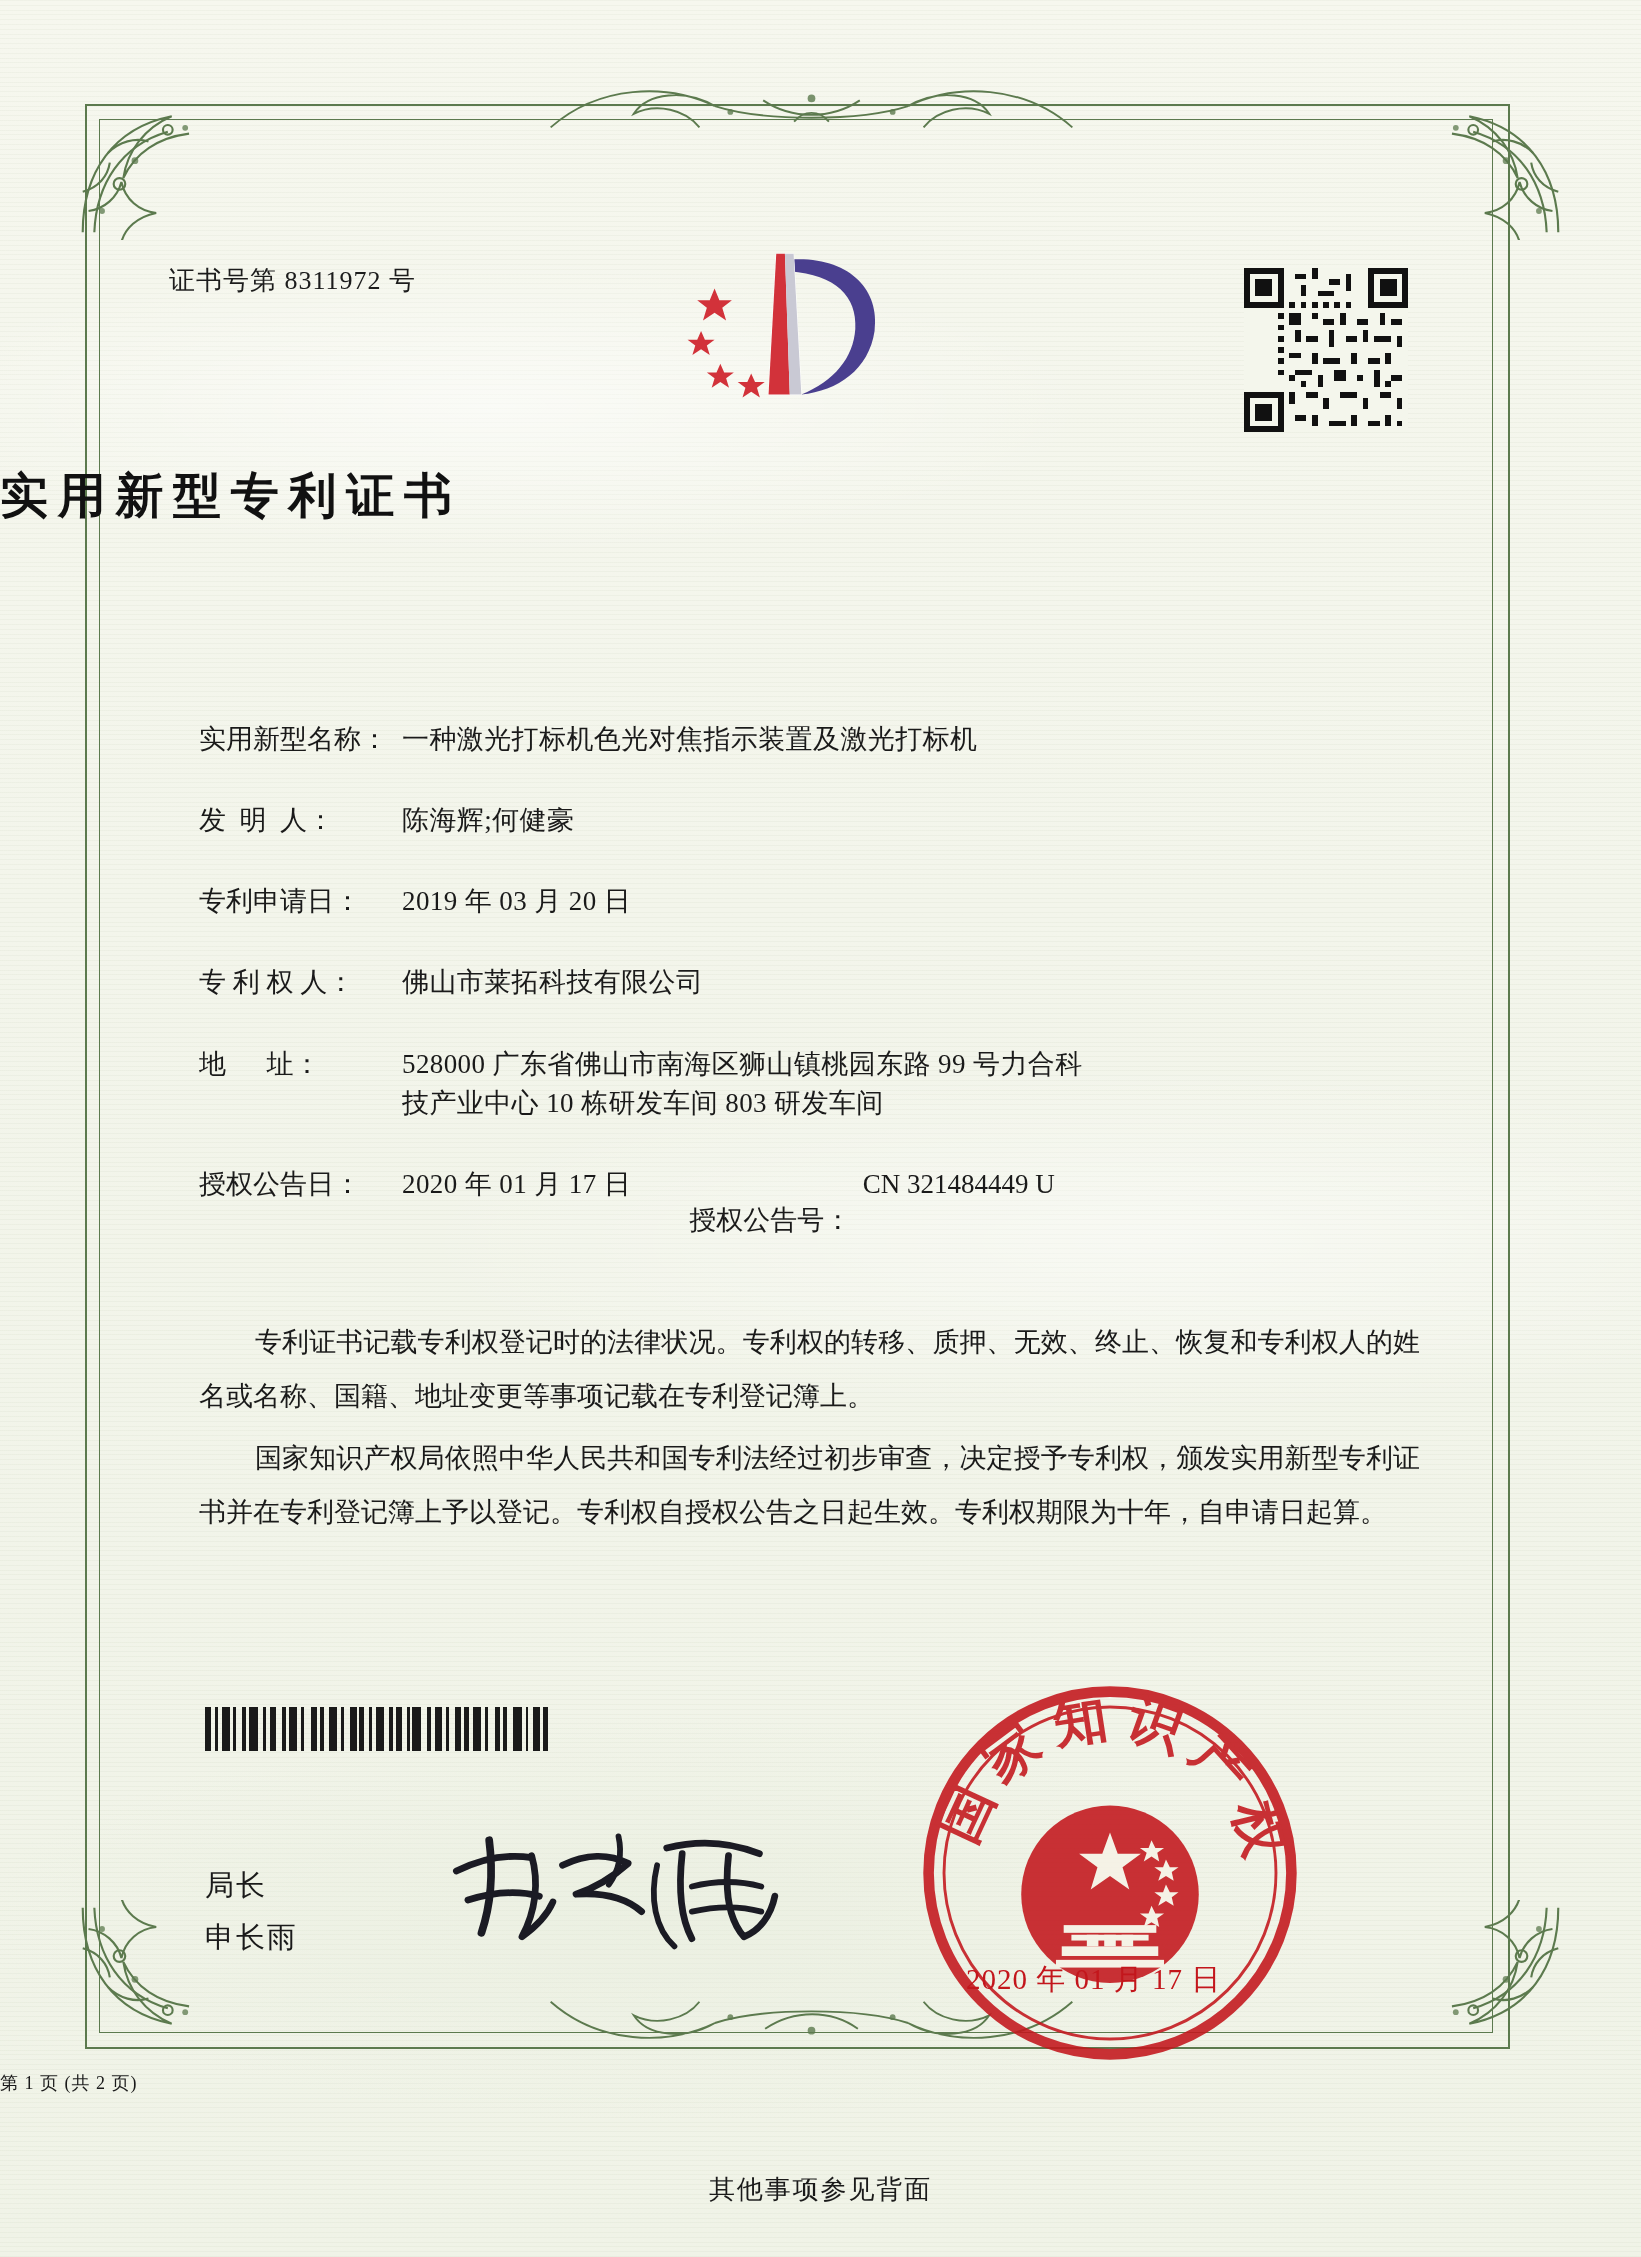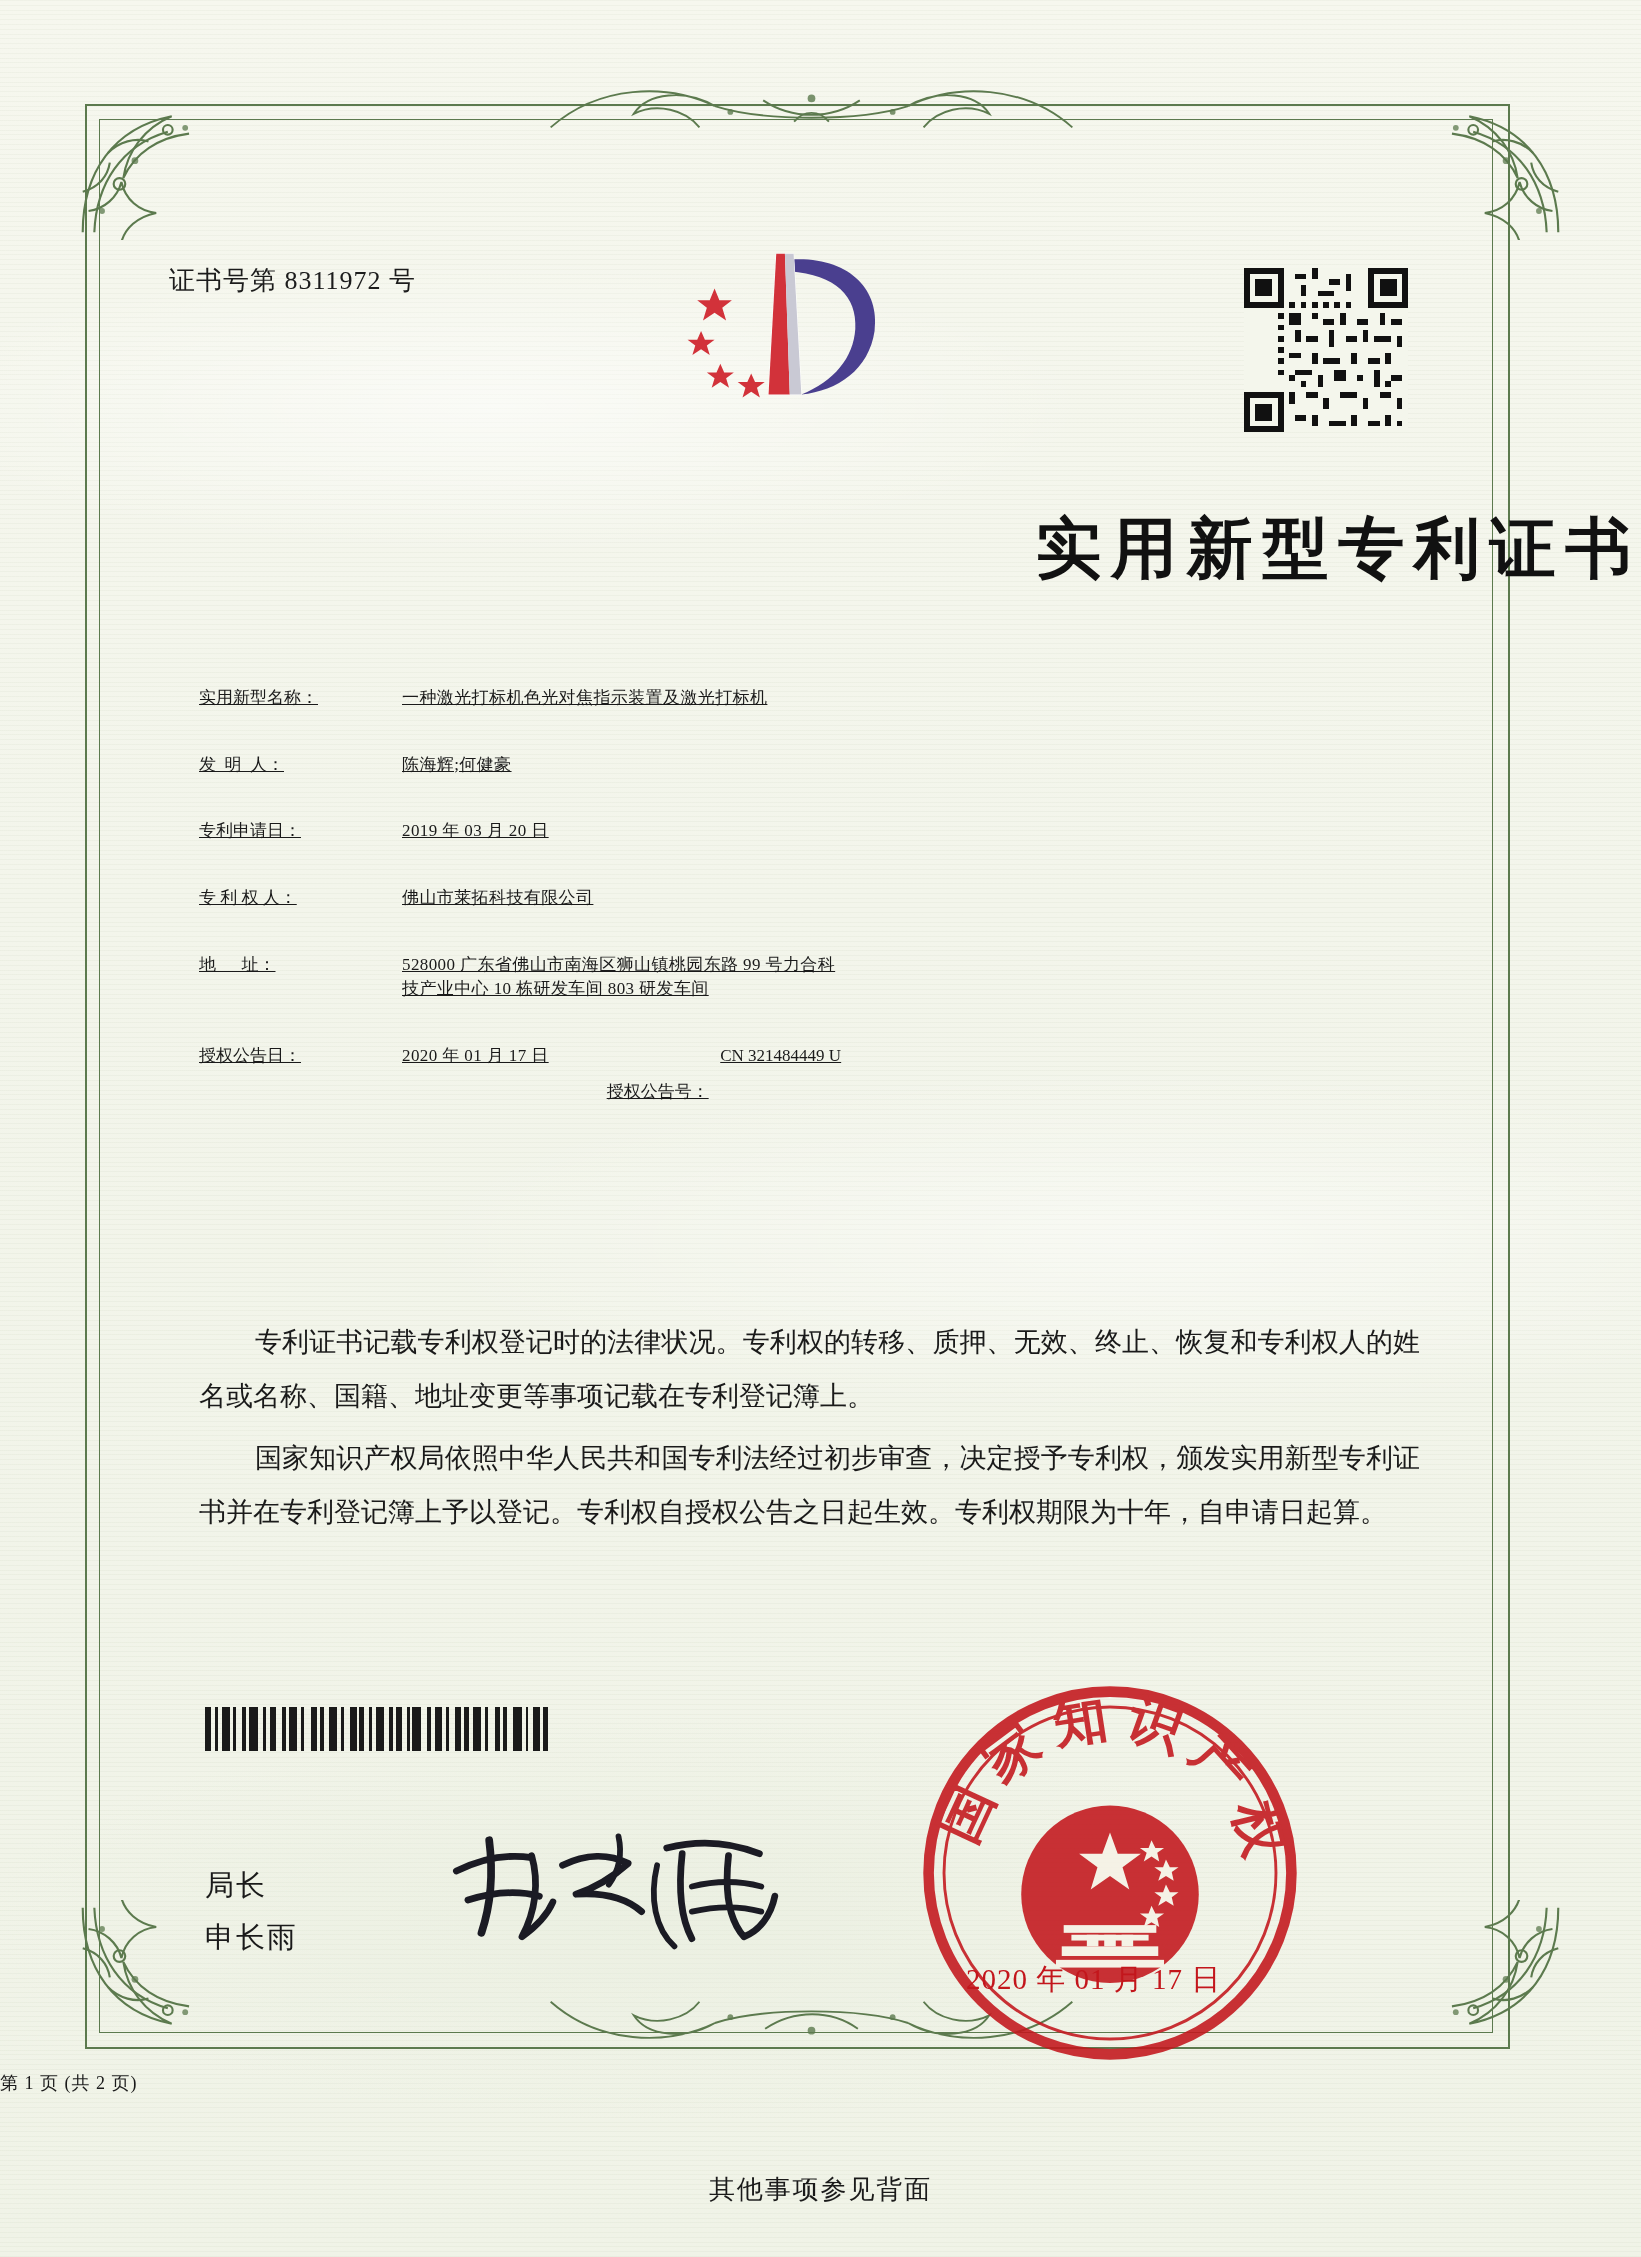--- a/index.html
+++ b/index.html
@@ -98,37 +98,36 @@
   .qr {
     position: absolute;
     left: 1244px; top: 268px;
     width: 164px; height: 164px;
   }
 
   
   .doc-title {
     position: absolute;
     left: 0; right: 0;
-    top: 504px;
-    text-align: right;
+    top: 464px;
+    text-align: left;
     font-family: "DejaVu Serif", "Liberation Serif", serif;
-    font-size: 66px;
+    font-size: 48px;
     font-weight: bold;
     letter-spacing: 9.7px;
     color: #111;
   }
 
   
   .fields {
     position: absolute;
-    left: 199px; top: 686px;
+    left: 199px; top: 720px;
     width: 1159px;
-    font-size: 17px;
+    font-size: 27px;
     color: #1a1a1a;
-    text-decoration: underline;
   }
   .field-row {
     display: flex;
     align-items: flex-start;
     margin-bottom: 42px;
     line-height: 1.45;
   }
   .field-label {
     width: 203px;
     flex: 0 0 203px;

